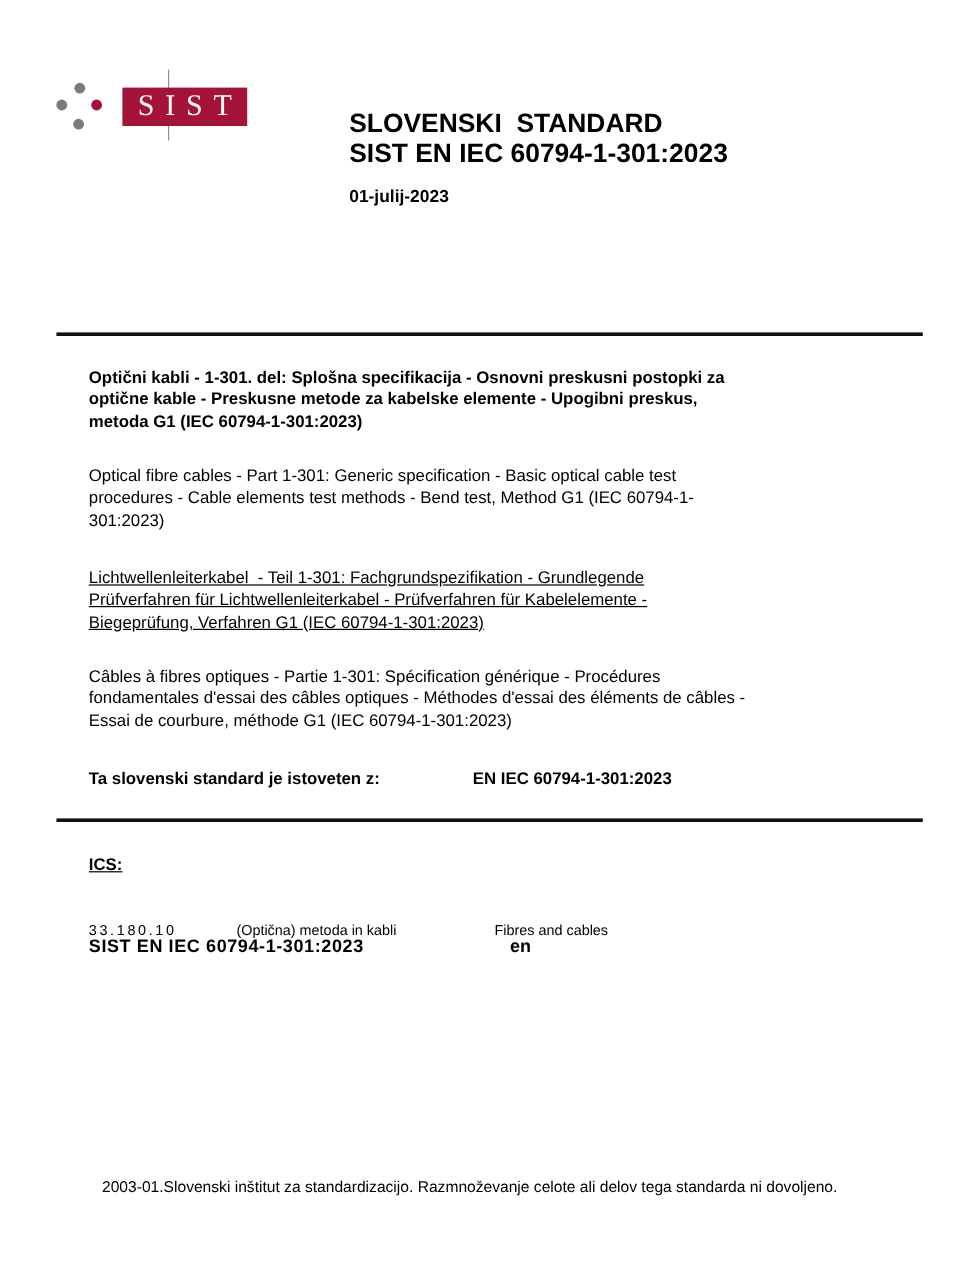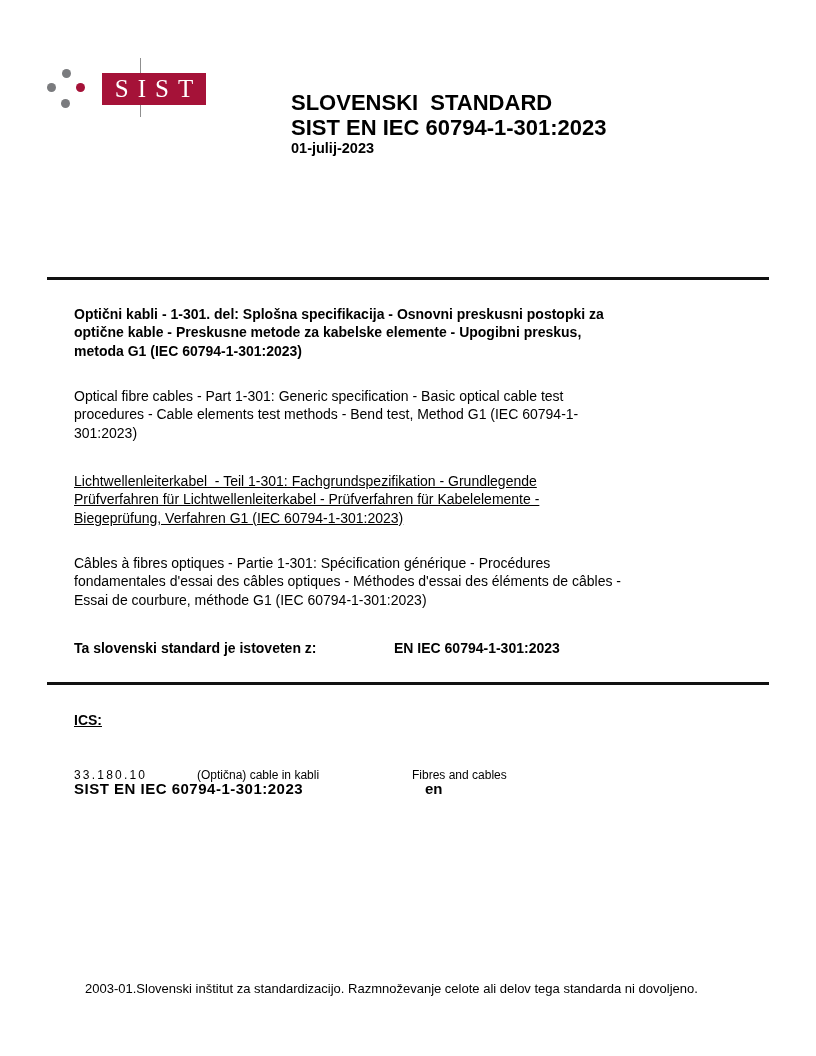--- a/index.html
+++ b/index.html
@@ -28,21 +28,21 @@
     position: absolute; left: 102px; top: 73px; width: 104px; height: 32px;
     background: #a51238; color: #ffffff;
     display: flex; align-items: center; justify-content: center;
     font-family: "Liberation Serif", serif; font-size: 25px; letter-spacing: 9px;
   }
   .logo-box span { margin-right: -9px; line-height: 1; padding-bottom: 2px; }
 
   
   .header { position: absolute; left: 291px; top: 90px; }
   .h-line { font-size: 22px; font-weight: bold; line-height: 25px; white-space: pre-wrap; }
-  .h-date { font-size: 14.5px; font-weight: bold; }
+  .h-date { font-size: 14.5px; font-weight: bold; margin-top: 16px; }
 
   
   .rule { position: absolute; left: 47px; width: 722px; height: 2.5px; background: #111111; }
   .rule-top { top: 277px; }
   .rule-bottom { top: 682px; }
 
   
   .para {
     position: absolute; left: 74px; width: 690px; margin: 0;
     font-size: 14px; line-height: 18.3px; white-space: pre-wrap;
@@ -119,21 +119,21 @@
   <div class="equiv">
     <span class="equiv-label">Ta slovenski standard je istoveten z:</span>
     <span class="equiv-value">EN IEC 60794-1-301:2023</span>
   </div>
 
   <div class="rule rule-bottom"></div>
 
   <div class="ics-heading">ICS:</div>
   <div class="ics-row">
     <span class="ics-code">33.180.10</span>
-    <span class="ics-term-sl">(Optična) cable in kabli</span>
+    <span class="ics-term-sl">(Optična) metoda in kabli</span>
     <span class="ics-term-en">Fibres and cables</span>
   </div>
 
   <div class="doc-line">
     <span class="doc-desig">SIST EN IEC 60794-1-301:2023</span>
     <span class="doc-lang">en</span>
   </div>
 
   <div class="footer">2003-01.Slovenski inštitut za standardizacijo. Razmnoževanje celote ali delov tega standarda ni dovoljeno.</div>
 

